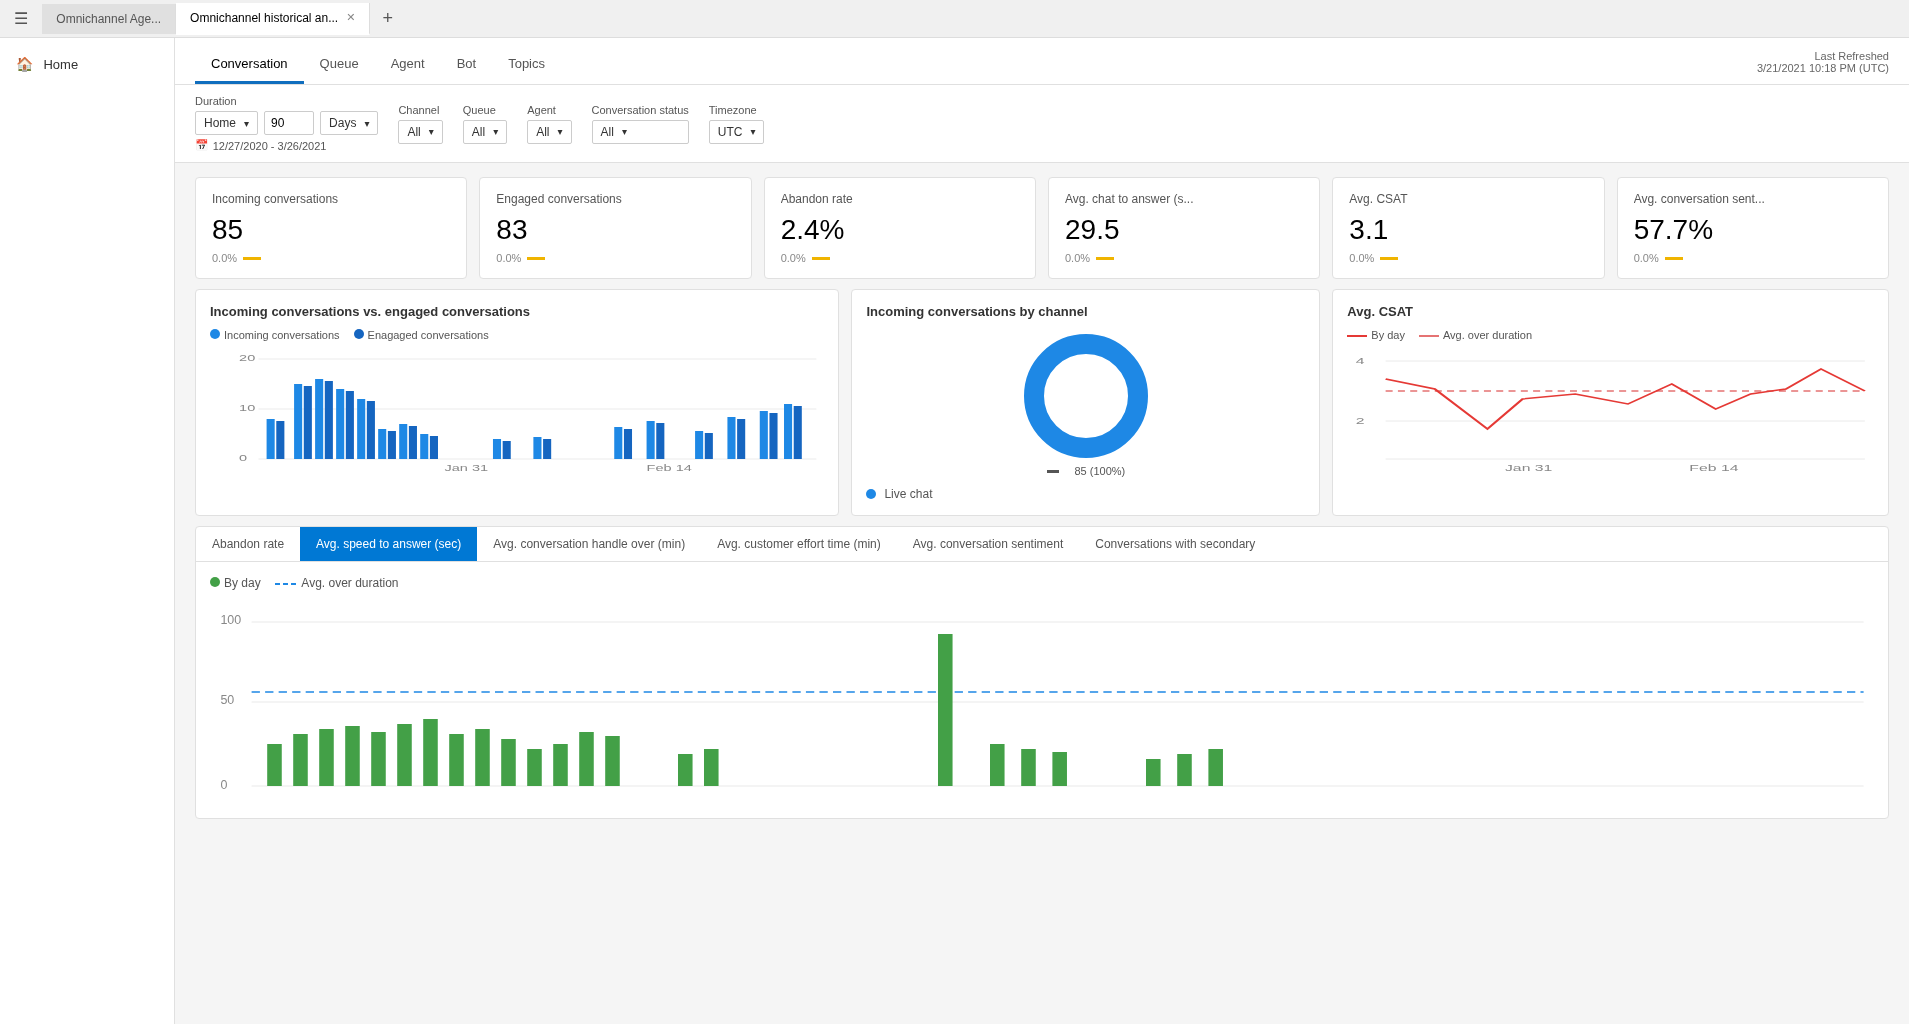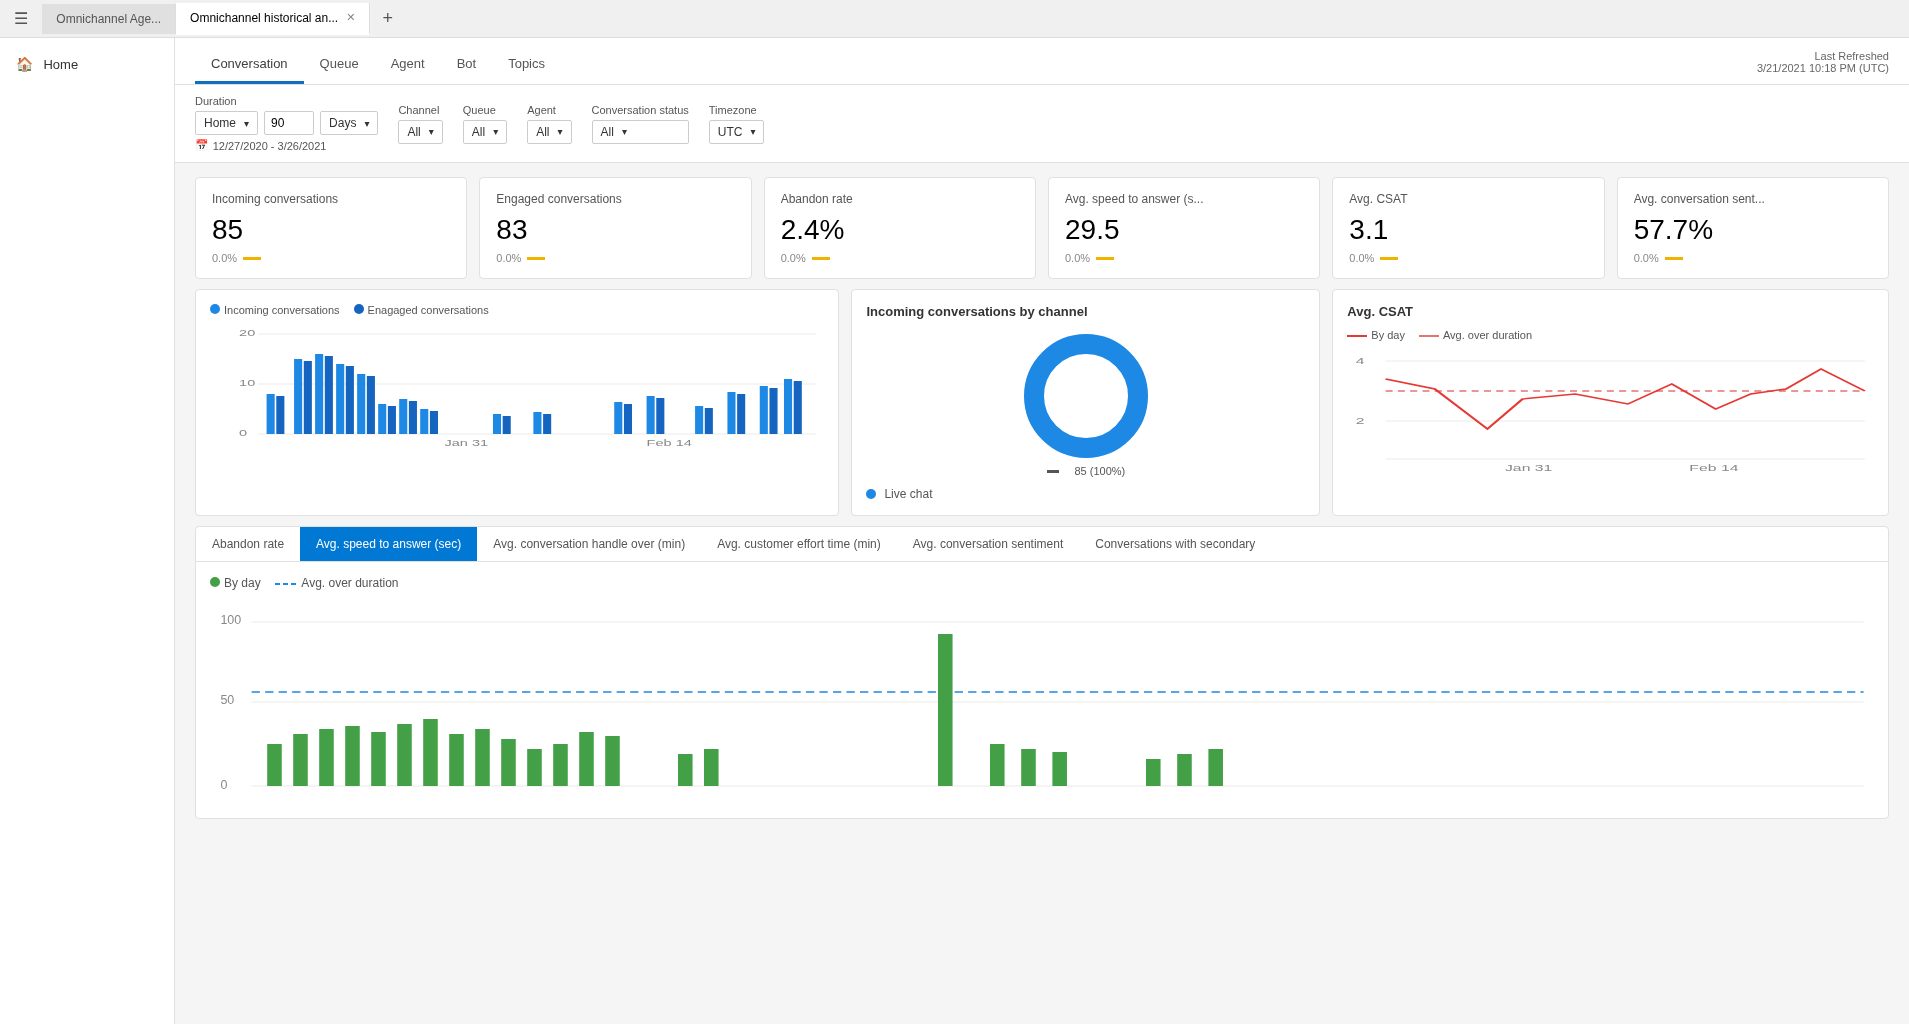--- a/index.html
+++ b/index.html
@@ -21,21 +21,21 @@
     .sidebar-item { display: flex; align-items: center; padding: 10px 16px; cursor: pointer; color: #333; font-size: 13px; }
     .sidebar-item .icon { margin-right: 10px; font-size: 14px; }
 
     
     .content { flex: 1; overflow-y: auto; background: #f5f5f5; padding: 0; }
 
     
     .page-header { background: #fff; padding: 8px 20px 0 20px; border-bottom: 1px solid #e0e0e0; display: flex; align-items: flex-end; justify-content: space-between; }
     .nav-tabs { display: flex; gap: 0; }
     .nav-tab { padding: 10px 16px; cursor: pointer; font-size: 13px; color: #555; border-bottom: 3px solid transparent; }
-    .nav-tab.active { color: #404040; border-bottom: 3px solid #106ebe; font-weight: 500; }
+    .nav-tab.active { color: #000000; border-bottom: 3px solid #106ebe; font-weight: 500; }
     .last-refreshed { font-size: 11px; color: #666; text-align: right; padding-bottom: 10px; }
 
     
     .filters { background: #fff; padding: 10px 20px; border-bottom: 1px solid #e0e0e0; display: flex; align-items: center; gap: 20px; flex-wrap: wrap; }
     .filter-group { display: flex; flex-direction: column; }
     .filter-label { font-size: 11px; color: #555; margin-bottom: 4px; }
     .filter-row { display: flex; align-items: center; gap: 6px; }
     .filter-select { border: 1px solid #ccc; background: #fff; padding: 4px 8px; font-size: 12px; border-radius: 2px; cursor: pointer; display: flex; align-items: center; gap: 4px; }
     .filter-input { border: 1px solid #ccc; padding: 4px 6px; font-size: 12px; border-radius: 2px; width: 50px; }
     .date-range { font-size: 11px; color: #555; margin-top: 4px; display: flex; align-items: center; gap: 4px; }
@@ -214,21 +214,21 @@
       </div>
       <div class="kpi-card">
         <div class="kpi-title">Abandon rate</div>
         <div class="kpi-value">2.4%</div>
         <div class="kpi-trend">
           <span>0.0%</span>
           <span class="trend-bar"></span>
         </div>
       </div>
       <div class="kpi-card">
-        <div class="kpi-title">Avg. speed to answer (s...</div>
+        <div class="kpi-title">Avg. chat to answer (s...</div>
         <div class="kpi-value">29.5</div>
         <div class="kpi-trend">
           <span>0.0%</span>
           <span class="trend-bar"></span>
         </div>
       </div>
       <div class="kpi-card">
         <div class="kpi-title">Avg. CSAT</div>
         <div class="kpi-value">3.1</div>
         <div class="kpi-trend">
@@ -242,20 +242,21 @@
         <div class="kpi-trend">
           <span>0.0%</span>
           <span class="trend-bar"></span>
         </div>
       </div>
     </div>
 
     <div class="charts-row">
 
       <div class="chart-card" style="flex: 1.4;">
+        <div class="chart-title">Incoming conversations vs. engaged conversations</div>
         <div class="legend">
           <span><span class="legend-dot" style="background:#1e88e5;"></span><span>Incoming conversations</span></span>
           <span><span class="legend-dot" style="background:#1565c0;"></span><span>Enagaged conversations</span></span>
         </div>
         <div class="bar-chart">
           <svg viewBox="0 0 380 130" preserveAspectRatio="none">
 
             <text x="18" y="12" font-size="9" fill="#888">20</text>
             <text x="18" y="62" font-size="9" fill="#888">10</text>
             <text x="18" y="112" font-size="9" fill="#888">0</text>

